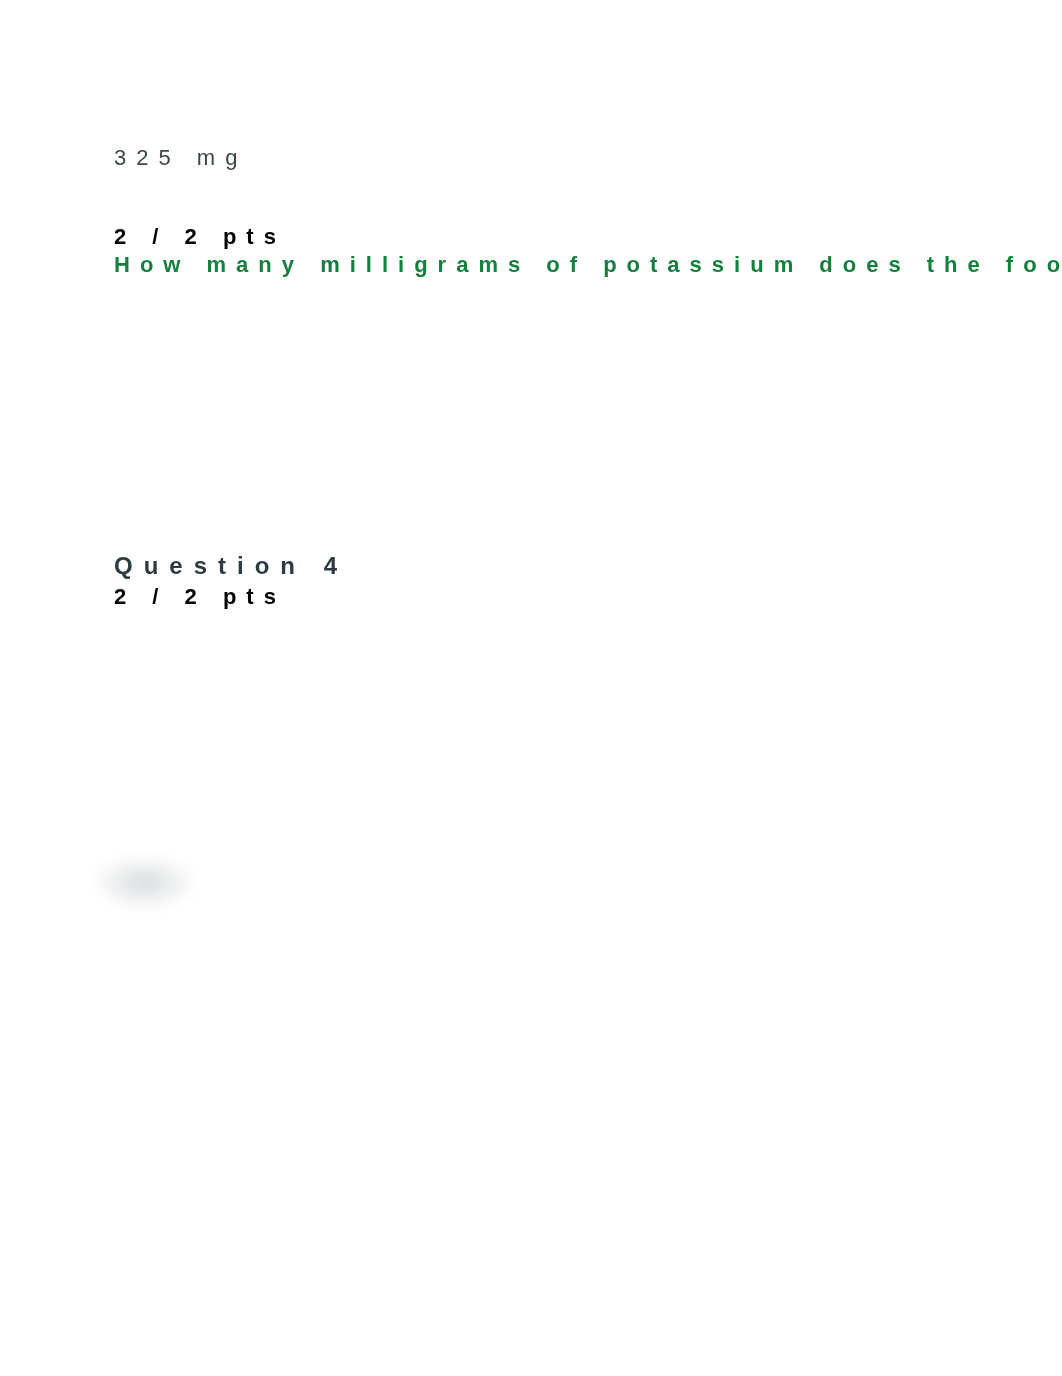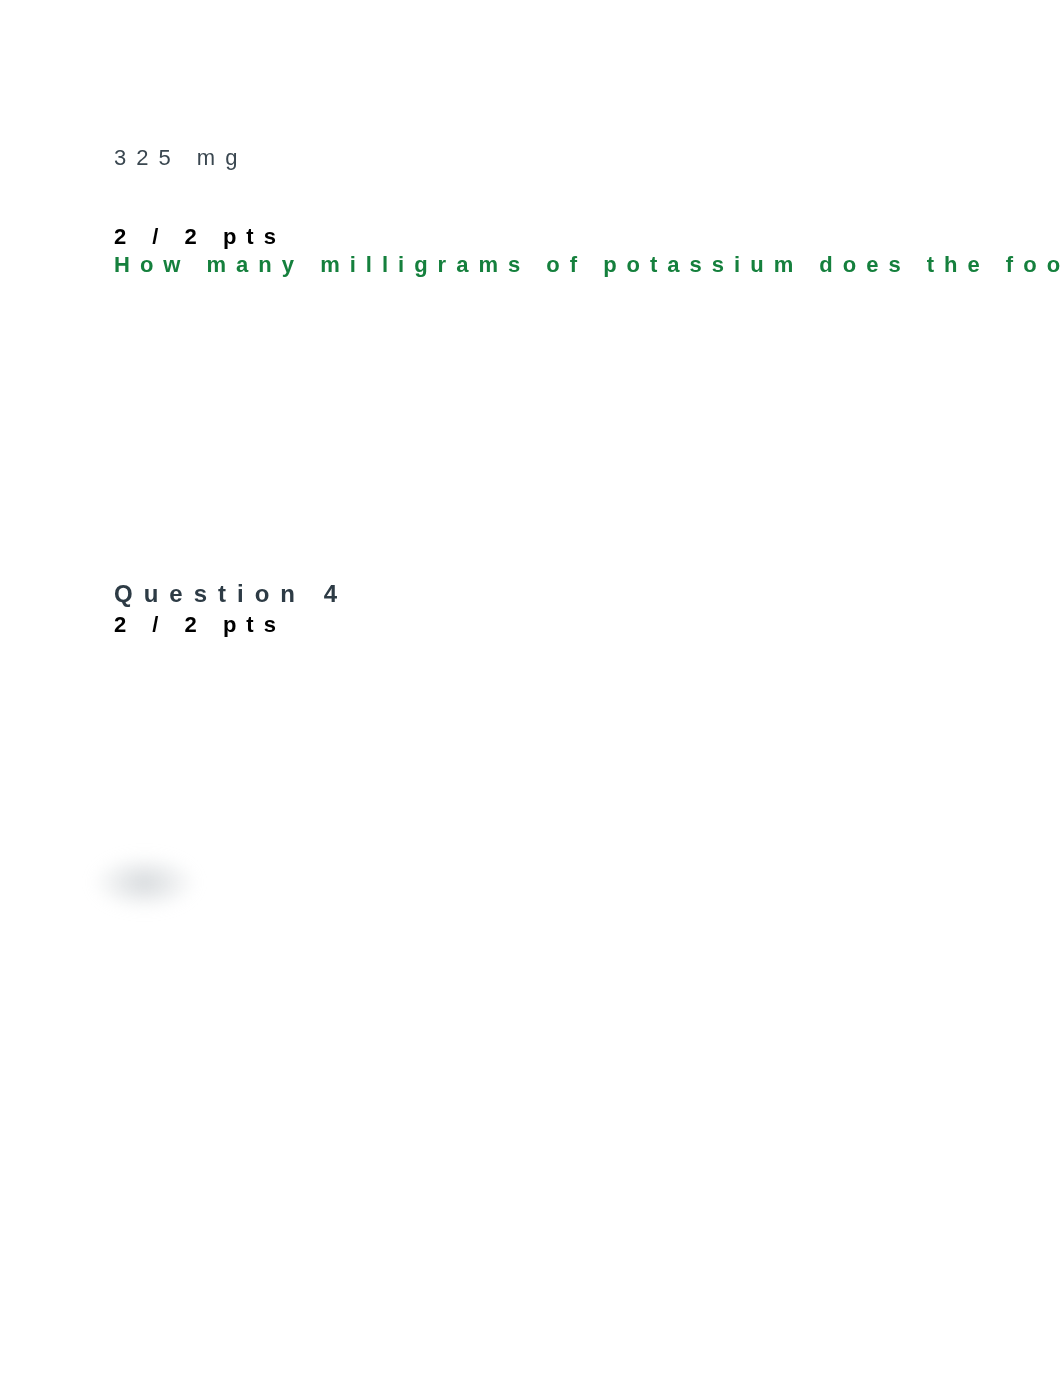--- a/index.html
+++ b/index.html
@@ -23,21 +23,21 @@
     font-size: 22px;
     letter-spacing: 10px;
     color: #3a4750;
     font-weight: 400;
   }
   .q-block {
     position: absolute;
     left: 114px;
   }
   .q3 { top: 224px; }
-  .q4 { top: 580px; }
+  .q4 { top: 552px; }
   .q-title {
     font-size: 24px;
     font-weight: 700;
     letter-spacing: 11px;
     color: #2d3b45;
     margin-bottom: 4px;
   }
   .q-pts {
     font-size: 22px;
     font-weight: 700;

